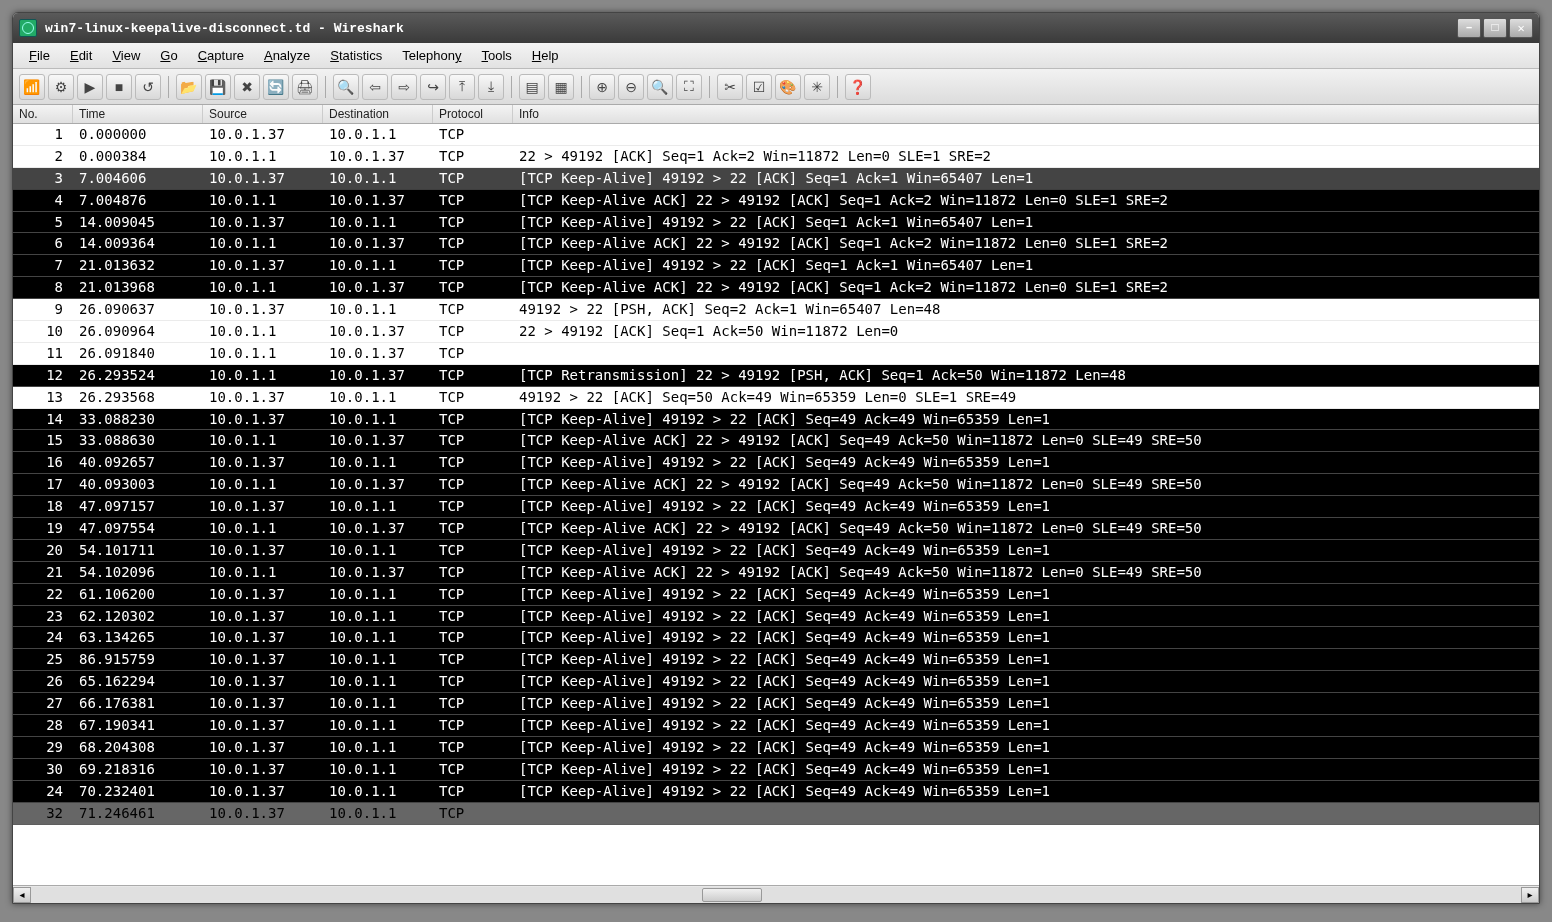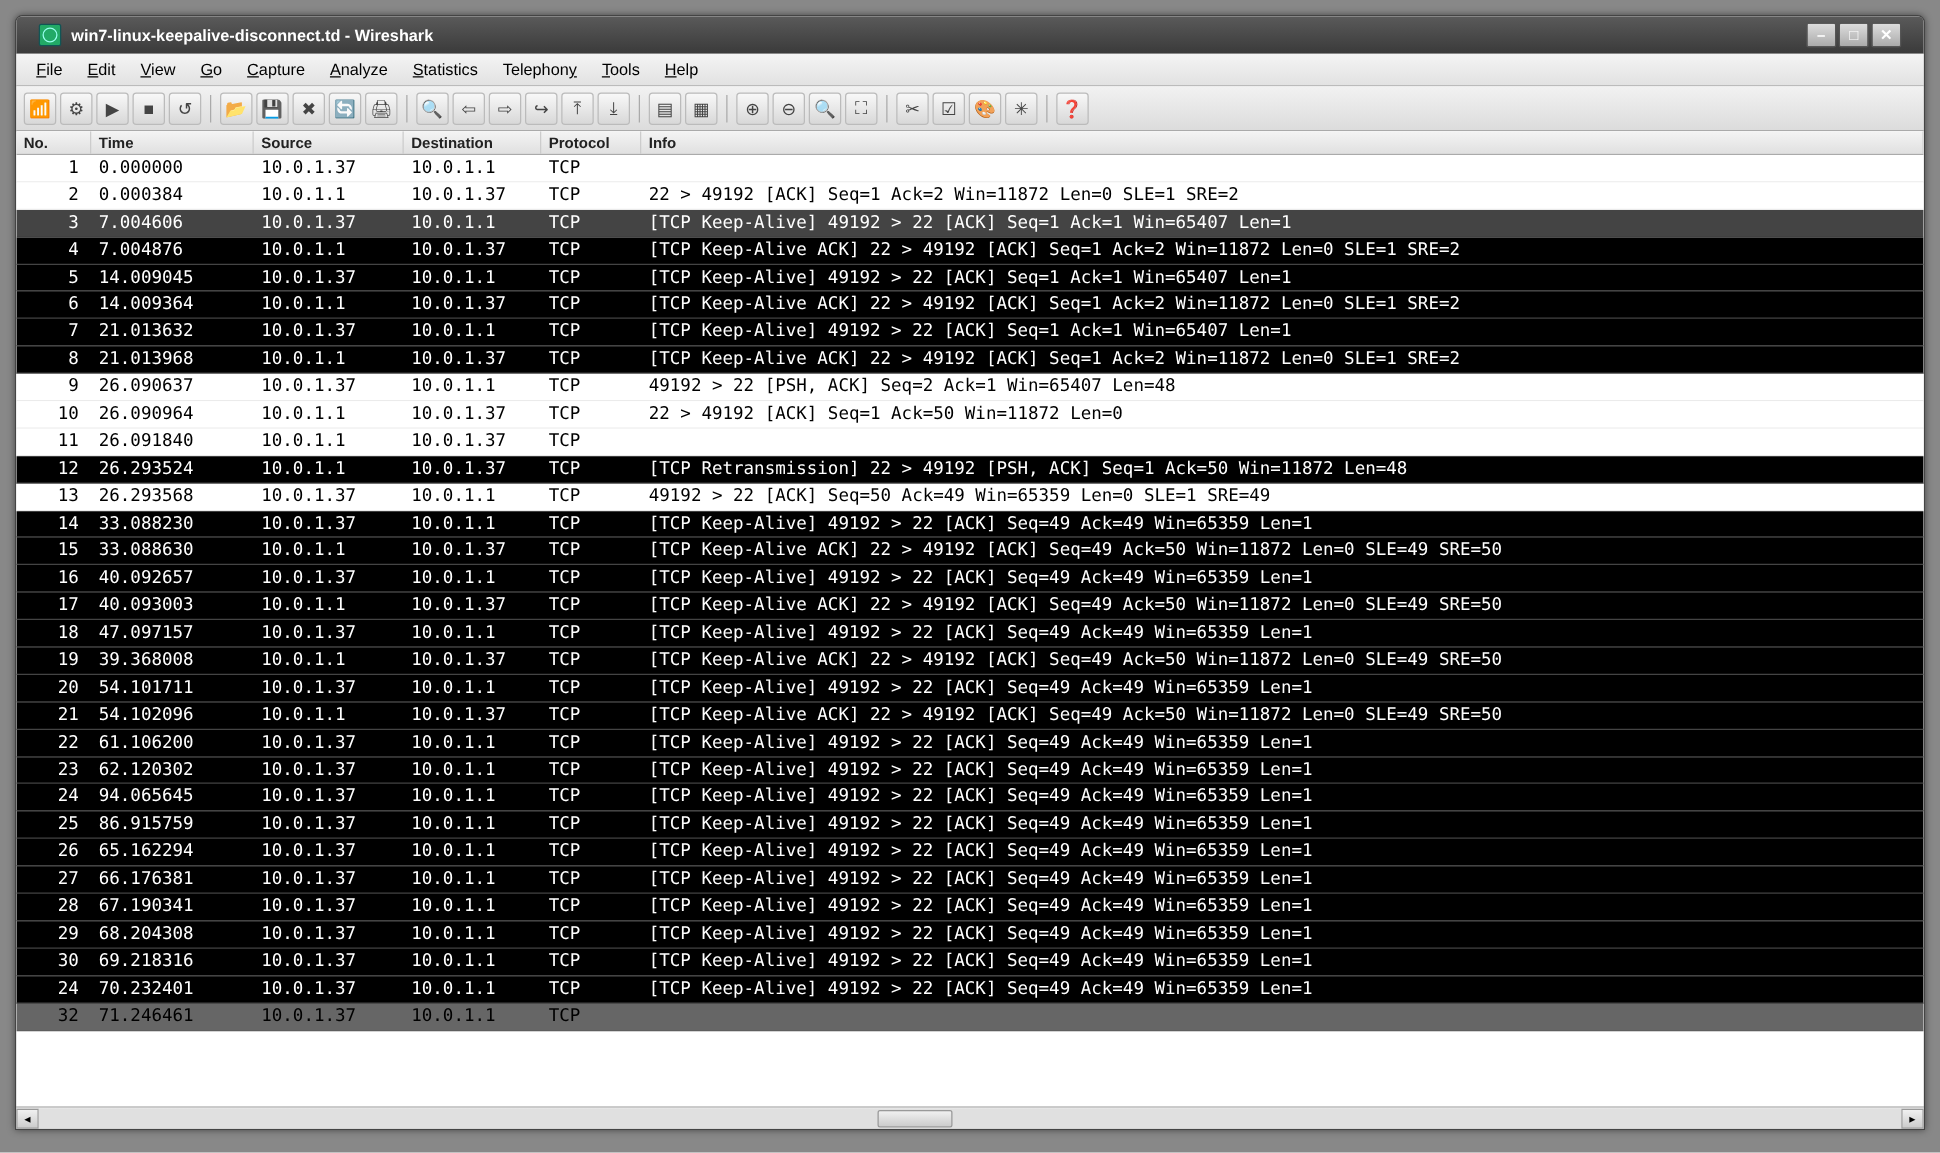--- a/index.html
+++ b/index.html
@@ -15,23 +15,24 @@
     border: 1px solid #444;
     border-radius: 6px 6px 0 0;
     overflow: hidden;
     box-shadow: 0 0 6px rgba(0,0,0,0.5);
   }
   .titlebar {
     background: linear-gradient(#5a5a5a,#3a3a3a);
     color: #fff;
     display: flex;
     align-items: center;
-    padding: 4px 18px;
+    padding: 4px 6px;
     height: 30px;
     font-weight: bold;
+    font-family: Liberation Mono, monospace;
   }
   .titlebar .app-icon {
     width: 18px; height: 18px;
     background: #2a6; border-radius: 2px;
     margin-right: 8px;
     display: inline-block;
     position: relative;
     border: 1px solid #155;
   }
   .titlebar .app-icon::after {
@@ -101,21 +102,21 @@
     background: linear-gradient(#f4f4f4,#e0e0e0);
     border-bottom: 1px solid #aaa;
     font-size: 12px;
     color: #222;
     position: sticky;
     top: 0;
   }
   .packet-header > div {
     padding: 2px 6px;
     border-right: 1px solid #ccc;
-    font-weight: bold;
+    font-weight: normal;
   }
   .packet-row {
     display: grid;
     grid-template-columns: 60px 130px 120px 110px 80px 1fr;
     font-family: "DejaVu Sans Mono","Consolas",monospace;
     font-size: 14px;
     line-height: 1.35;
     border-bottom: 1px solid rgba(0,0,0,0.08);
     white-space: nowrap;
   }
@@ -357,21 +358,21 @@
         <div class="packet-row row-dark">
           <div class="col-no">18</div>
           <div class="col-time">47.097157</div>
           <div class="col-src">10.0.1.37</div>
           <div class="col-dst">10.0.1.1</div>
           <div class="col-proto">TCP</div>
           <div class="col-info">[TCP Keep-Alive] 49192 &gt; 22 [ACK] Seq=49 Ack=49 Win=65359 Len=1</div>
         </div>
         <div class="packet-row row-dark">
           <div class="col-no">19</div>
-          <div class="col-time">39.368008</div>
+          <div class="col-time">47.097554</div>
           <div class="col-src">10.0.1.1</div>
           <div class="col-dst">10.0.1.37</div>
           <div class="col-proto">TCP</div>
           <div class="col-info">[TCP Keep-Alive ACK] 22 &gt; 49192 [ACK] Seq=49 Ack=50 Win=11872 Len=0 SLE=49 SRE=50</div>
         </div>
         <div class="packet-row row-dark">
           <div class="col-no">20</div>
           <div class="col-time">54.101711</div>
           <div class="col-src">10.0.1.37</div>
           <div class="col-dst">10.0.1.1</div>
@@ -397,21 +398,21 @@
         <div class="packet-row row-dark">
           <div class="col-no">23</div>
           <div class="col-time">62.120302</div>
           <div class="col-src">10.0.1.37</div>
           <div class="col-dst">10.0.1.1</div>
           <div class="col-proto">TCP</div>
           <div class="col-info">[TCP Keep-Alive] 49192 &gt; 22 [ACK] Seq=49 Ack=49 Win=65359 Len=1</div>
         </div>
         <div class="packet-row row-dark">
           <div class="col-no">24</div>
-          <div class="col-time">94.065645</div>
+          <div class="col-time">63.134265</div>
           <div class="col-src">10.0.1.37</div>
           <div class="col-dst">10.0.1.1</div>
           <div class="col-proto">TCP</div>
           <div class="col-info">[TCP Keep-Alive] 49192 &gt; 22 [ACK] Seq=49 Ack=49 Win=65359 Len=1</div>
         </div>
         <div class="packet-row row-dark">
           <div class="col-no">25</div>
           <div class="col-time">86.915759</div>
           <div class="col-src">10.0.1.37</div>
           <div class="col-dst">10.0.1.1</div>

